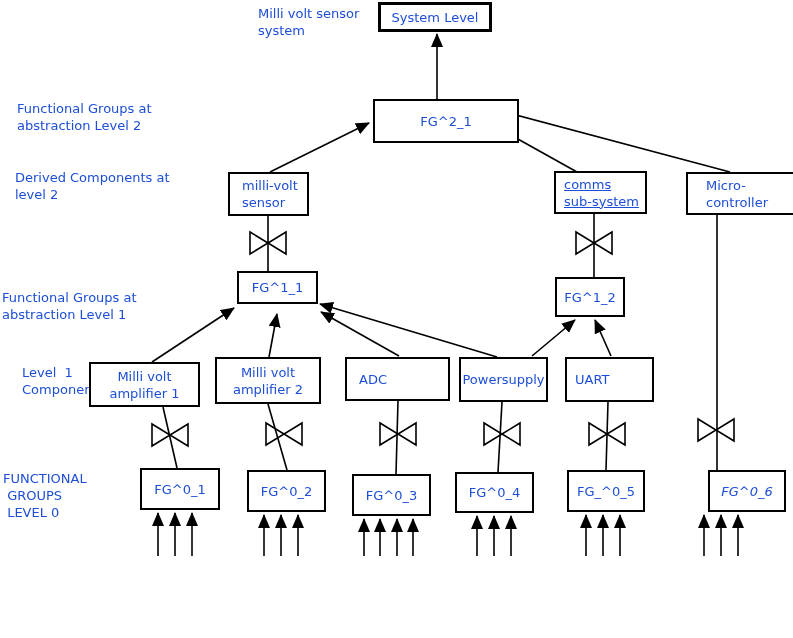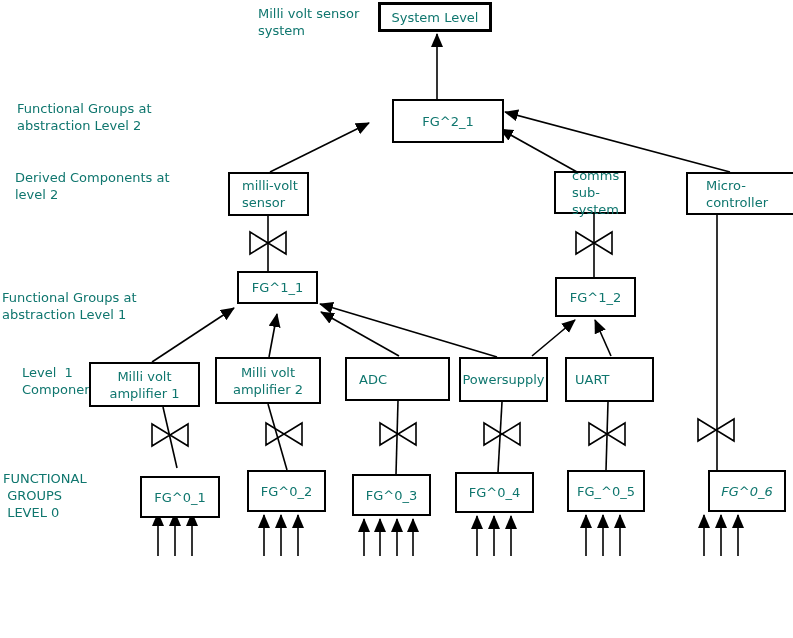--- a/index.html
+++ b/index.html
@@ -2,21 +2,21 @@
 <html><head>
 <meta charset="utf-8">
 <style>
   html, body { margin: 0; padding: 0; background: #fff; }
   .canvas {
     position: relative;
     width: 793px;
     height: 638px;
     background: #fff;
     font-family: "DejaVu Sans", sans-serif;
-    color: #0f766e;
+    color: #1d4ed8;
     overflow: hidden;
   }
   .wires {
     position: absolute;
     left: 0; top: 0;
     width: 793px; height: 638px;
     z-index: 1;
   }
   .node {
     position: absolute;
@@ -39,32 +39,32 @@
   }
   .lbl {
     position: absolute;
     font-size: 13px;
     line-height: 17px;
     white-space: pre;
     z-index: 2;
   }
   
   .n-system  { left: 378px; top: 2px;   width: 114px; height: 30px; }
-  .n-fg21    { left: 392px; top: 99px;  width: 112px; height: 44px; }
+  .n-fg21    { left: 373px; top: 99px;  width: 146px; height: 44px; }
   .n-mvs     { left: 228px; top: 172px; width: 81px;  height: 44px; padding-left: 12px; }
-  .n-comms   { left: 554px; top: 171px; width: 72px;  height: 43px; padding-left: 16px; }
+  .n-comms   { left: 554px; top: 171px; width: 93px;  height: 43px; padding-left: 8px; text-decoration: underline; }
   .n-micro   { left: 678px; top: 172px; width: 112px; height: 43px; padding-left: 18px; margin-left: 8px; }
   .n-fg11    { left: 237px; top: 271px; width: 81px;  height: 33px; }
-  .n-fg12    { left: 555px; top: 277px; width: 81px;  height: 40px; }
+  .n-fg12    { left: 555px; top: 277px; width: 70px;  height: 40px; }
   .n-amp1    { left: 89px;  top: 362px; width: 111px; height: 45px; }
   .n-amp2    { left: 215px; top: 357px; width: 106px; height: 47px; }
   .n-adc     { left: 345px; top: 357px; width: 105px; height: 44px; padding-left: 12px; }
   .n-psu     { left: 459px; top: 357px; width: 89px;  height: 45px; }
   .n-uart    { left: 565px; top: 357px; width: 89px;  height: 45px; padding-left: 8px; }
-  .n-fg01    { left: 140px; top: 468px; width: 80px;  height: 42px; margin-top: 8px; }
+  .n-fg01    { left: 140px; top: 468px; width: 80px;  height: 42px; }
   .n-fg02    { left: 247px; top: 470px; width: 79px;  height: 42px; }
   .n-fg03    { left: 352px; top: 474px; width: 79px;  height: 42px; }
   .n-fg04    { left: 455px; top: 472px; width: 79px;  height: 41px; }
   .n-fg05    { left: 567px; top: 470px; width: 78px;  height: 42px; }
   .n-fg06    { left: 708px; top: 470px; width: 78px;  height: 42px; font-style: italic; }
   .n-parts   { left: 30px;  top: 557px; width: 719px; height: 77px; }
   
   .l-title   { left: 258px; top: 5px; }
   .l-fgl2    { left: 17px;  top: 100px; }
   .l-der2    { left: 15px;  top: 169px; }

